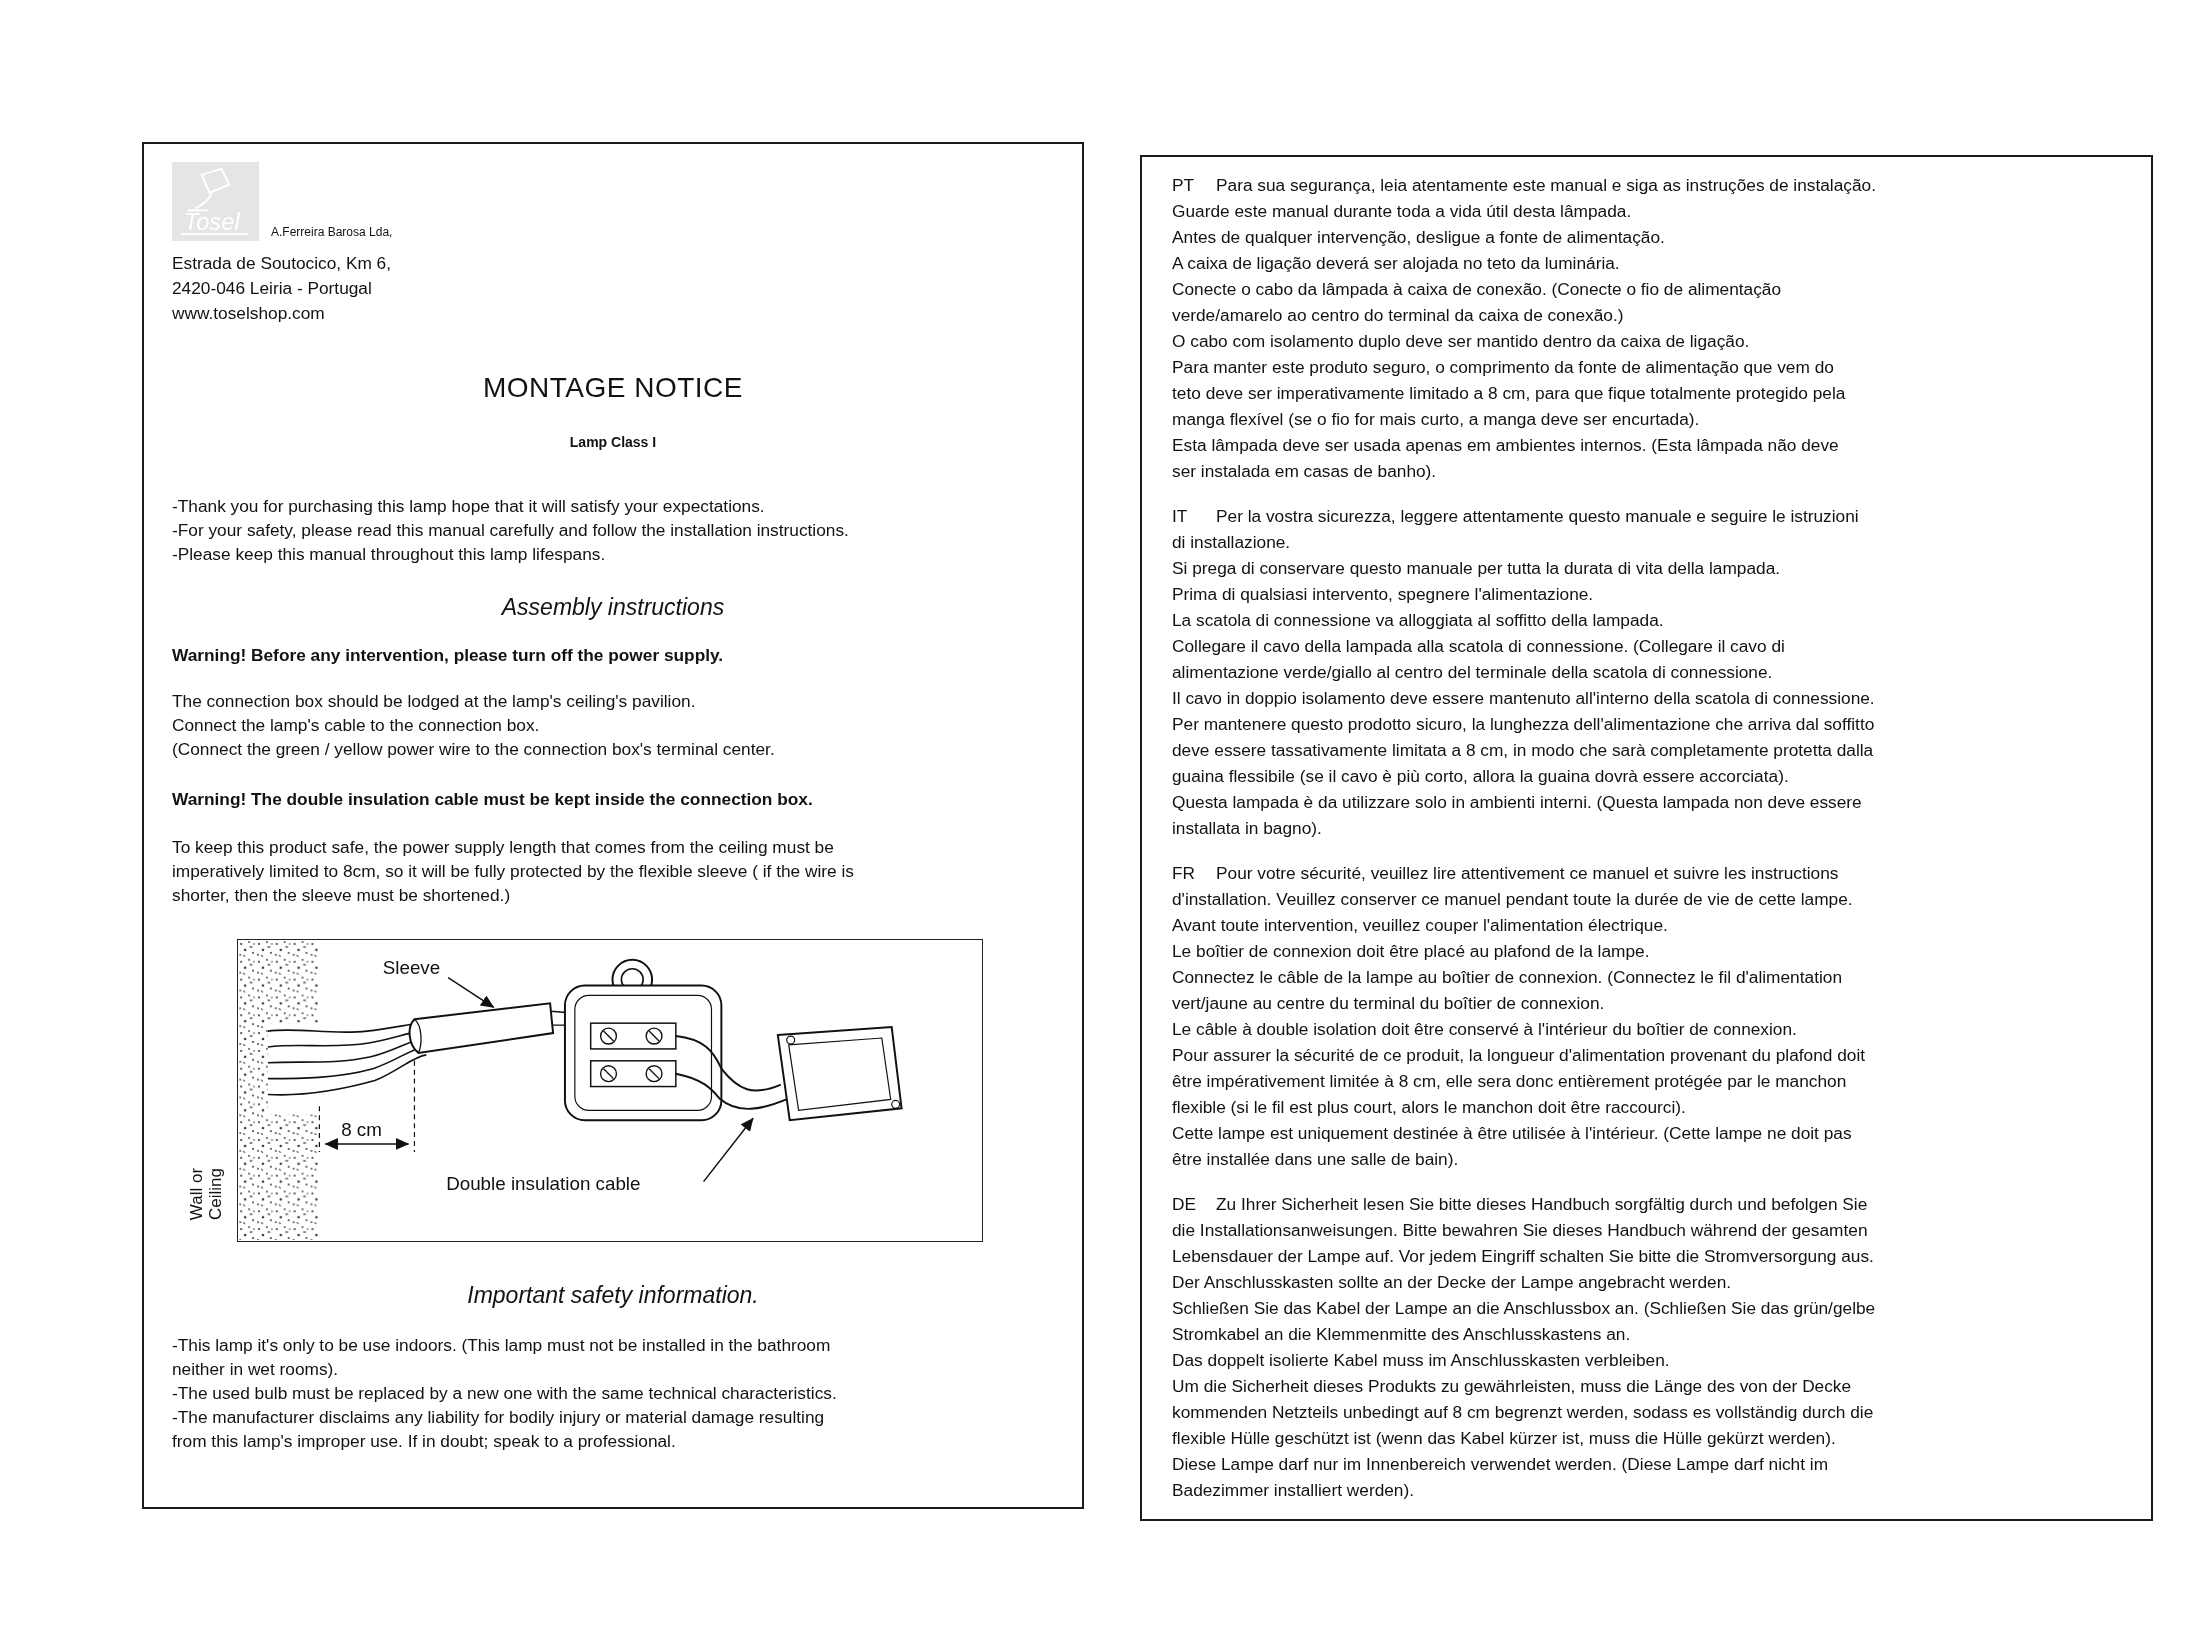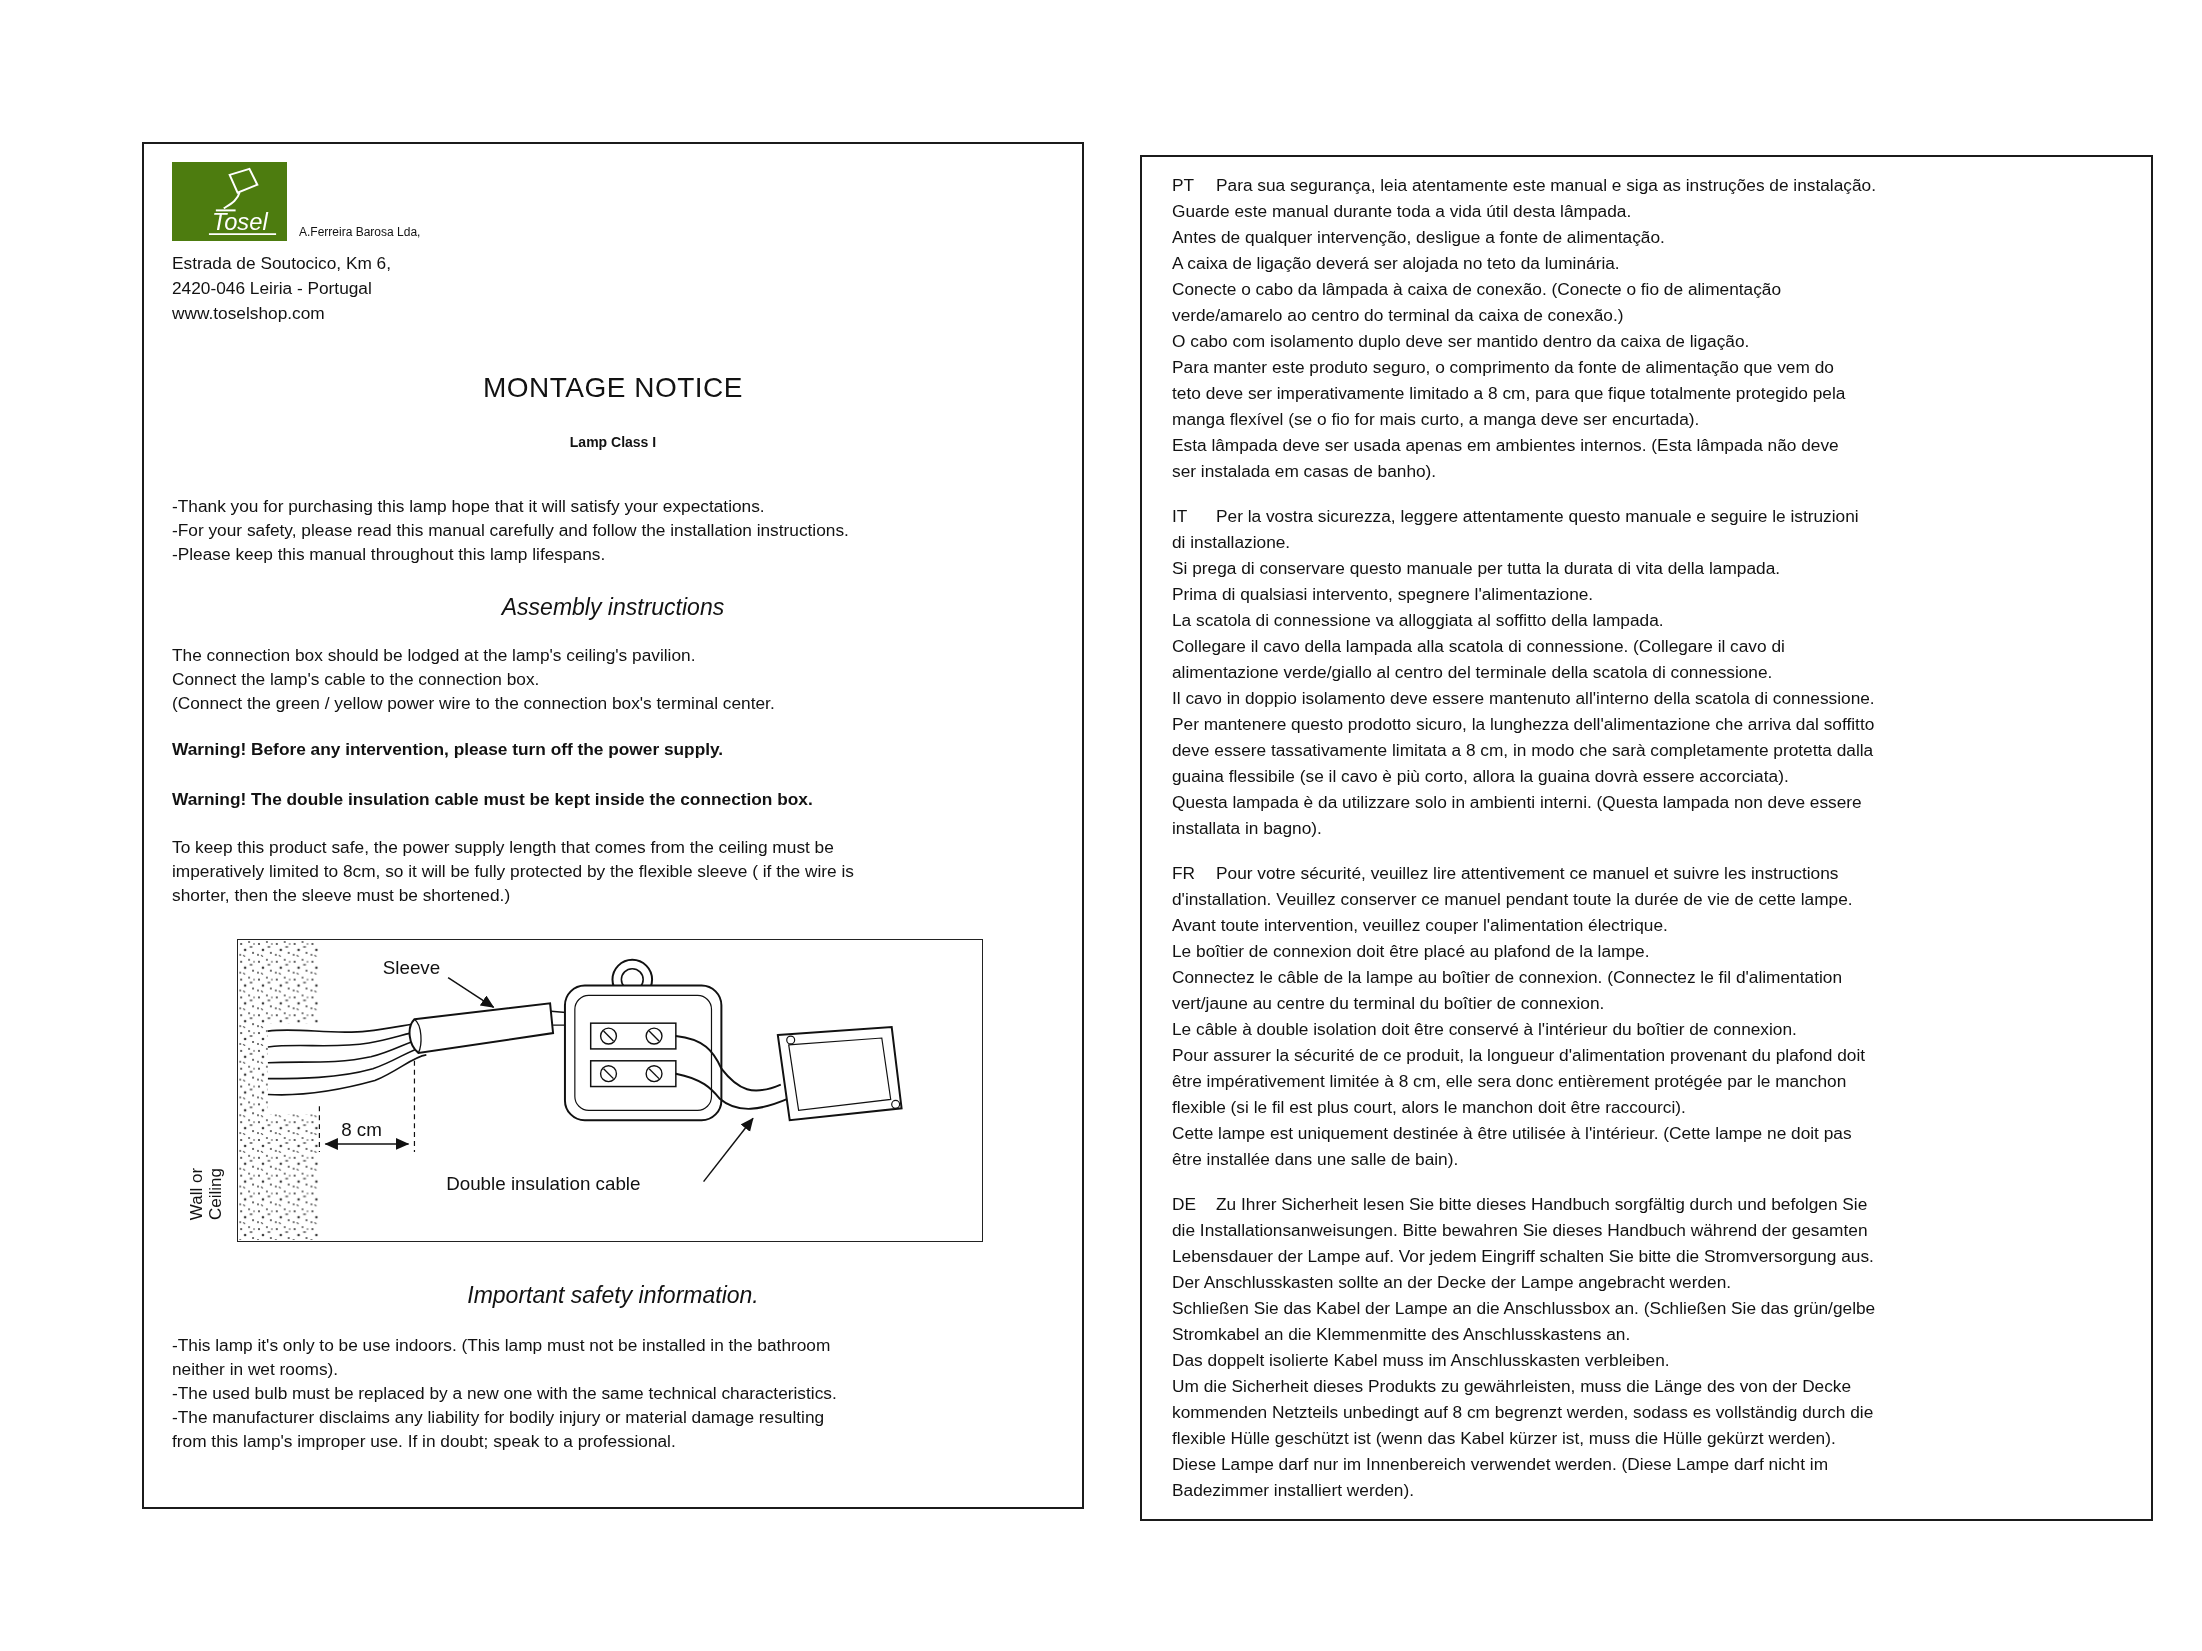--- a/index.html
+++ b/index.html
@@ -4,21 +4,21 @@
 <style>
   html,body{margin:0;padding:0;background:#ffffff;}
   .canvas{position:relative;width:2203px;height:1651px;background:#ffffff;overflow:hidden;
           font-family:"Liberation Sans",sans-serif;color:#121212;}
   .page{position:absolute;background:#ffffff;border:2px solid #1b1b1b;box-sizing:border-box;overflow:hidden;}
   .page-left{left:142px;top:142px;width:942px;height:1367px;padding:16px 28px;}
   .page-right{left:1140px;top:155px;width:1013px;height:1366px;padding:15px 30px;}
 
   
   .logo-row{display:flex;align-items:flex-end;gap:12px;height:81px;}
-  .logo-box{width:87px;height:79px;background:#4d7c0f;flex:0 0 auto;padding-left:28px;}
+  .logo-box{width:87px;height:79px;background:#e5e5e5;flex:0 0 auto;}
   .logo-box svg{width:100%;height:100%;display:block;}
   .company{font-size:12px;padding-bottom:2px;}
   .addr-block{margin-top:10px;font-size:17.3px;line-height:25px;}
   .title{text-align:center;font-size:28px;font-weight:400;margin:46px 0 0;letter-spacing:0.5px;}
   .subtitle{text-align:center;font-size:14px;font-weight:700;margin:30px 0 0;}
   .body{font-size:17.3px;line-height:24px;margin:0;}
   .pre{white-space:pre-line;}
   .bold{font-weight:700;}
   .section-heading{text-align:center;font-size:23px;font-weight:400;margin:0;font-style:italic;}
   .intro{margin-top:44px;}
@@ -69,25 +69,25 @@
 
     <h1 class="title">MONTAGE NOTICE</h1>
     <h2 class="subtitle">Lamp Class I</h2>
 
     <p class="body pre intro">-Thank you for purchasing this lamp hope that it will satisfy your expectations.
 -For your safety, please read this manual carefully and follow the installation instructions.
 -Please keep this manual throughout this lamp lifespans.</p>
 
     <h3 class="section-heading h-assembly">Assembly instructions</h3>
 
+    <p class="body bold w1">Warning! Before any intervention, please turn off the power supply.</p>
+
     <p class="body pre p1">The connection box should be lodged at the lamp's ceiling's pavilion.
 Connect the lamp's cable to the connection box.
 (Connect the green / yellow power wire to the connection box's terminal center.</p>
-
-    <p class="body bold w1">Warning! Before any intervention, please turn off the power supply.</p>
 
     <p class="body bold w2">Warning! The double insulation cable must be kept inside the connection box.</p>
 
     <p class="body pre p2">To keep this product safe, the power supply length that comes from the ceiling must be
 imperatively limited to 8cm, so it will be fully protected by the flexible sleeve ( if the wire is
 shorter, then the sleeve must be shortened.)</p>
 
     <div class="diagram-wrap">
       <div class="wall-label">Wall or
 Ceiling</div>

